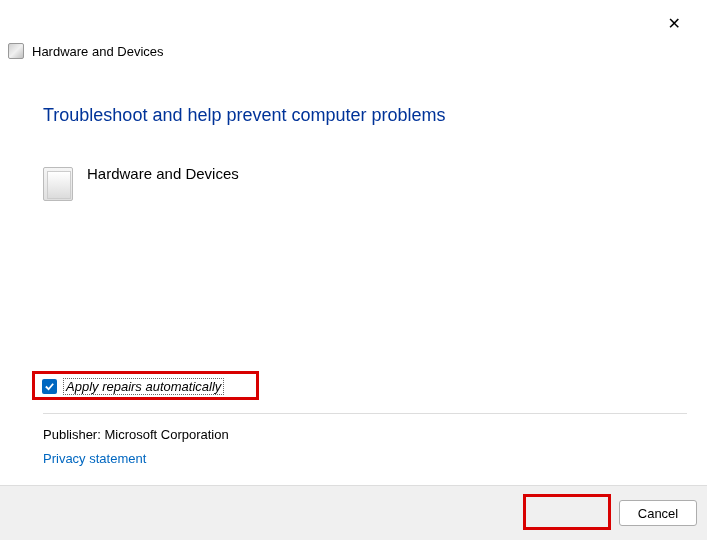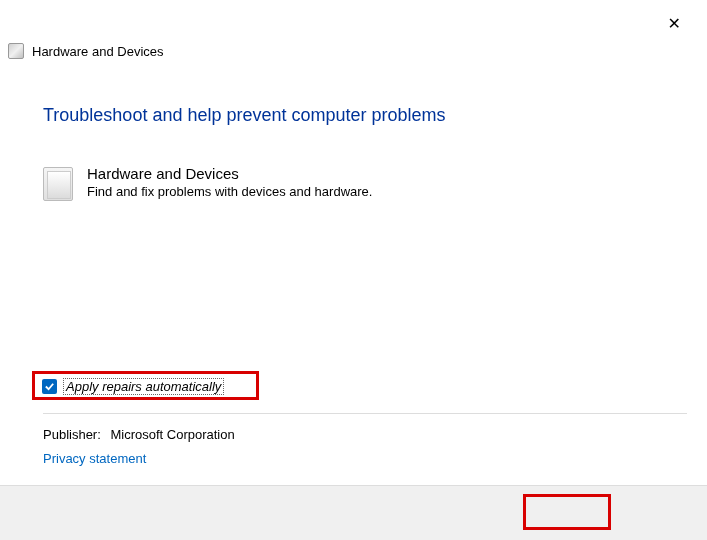--- a/index.html
+++ b/index.html
@@ -132,21 +132,21 @@
       height: 1px;
       background: #ddd;
     }
     .publisher-row {
       position: absolute;
       top: 427px;
       left: 43px;
       font-size: 13px;
       color: #000;
     }
-    .publisher-row .pub-label { margin-right: 6px; }
+    .publisher-row .pub-label { }
     .privacy-link {
       position: absolute;
       top: 451px;
       left: 43px;
       font-size: 13px;
       color: #0067c0;
       cursor: pointer;
     }
     .footer {
       position: absolute;
@@ -193,21 +193,20 @@
   <div class="titlebar-icon"></div>
   <div class="titlebar-text">Hardware and Devices</div>
 </div>
 
 <div class="content">
   <div class="heading">Troubleshoot and help prevent computer problems</div>
   <div class="section">
     <div class="section-icon"></div>
     <div class="section-text">
       <h2>Hardware and Devices</h2>
-      <p>Find and fix problems with devices and hardware.</p>
     </div>
   </div>
 </div>
 
 <div class="checkbox-row">
   <div class="checkbox">
     <svg viewBox="0 0 12 12">
         <path d="M2 6 L5 9 L10 3" stroke="#fff" stroke-width="2" fill="none"></path>
       </svg>
   </div>
@@ -218,14 +217,15 @@
 <div class="divider"></div>
 
 <div class="publisher-row">
   <span class="pub-label">Publisher:</span>
   <span>Microsoft Corporation</span>
 </div>
 
 <div class="privacy-link">Privacy statement</div>
 
 <div class="footer">
+  <button class="btn">Cancel</button>
 </div>
 <div class="highlight-box-2"></div>
 
 </body></html>

